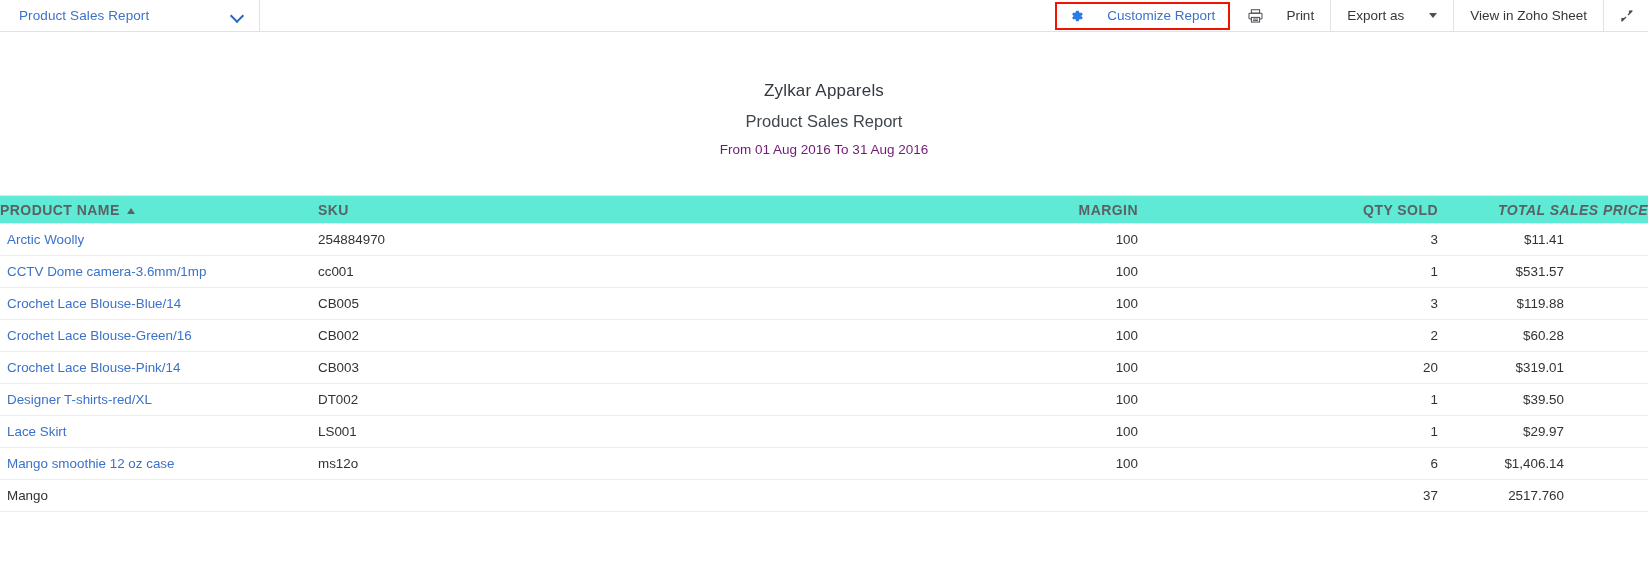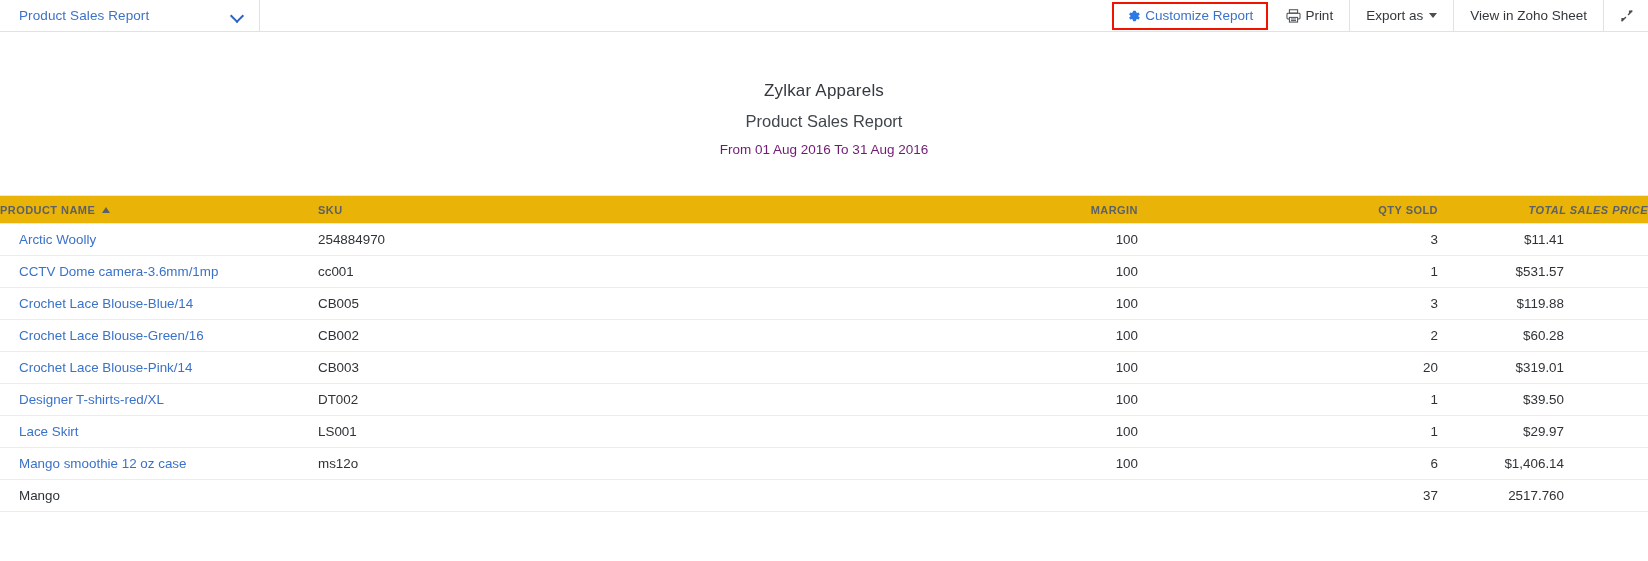--- a/index.html
+++ b/index.html
@@ -53,21 +53,21 @@
   .toolbar-spacer { flex: 1 1 auto; }
 
   .toolbar-right {
     display: flex;
     align-items: stretch;
     height: 100%;
   }
   .tb-item {
     display: flex;
     align-items: center;
-    gap: 4px;
+    gap: 23px;
     padding: 0 16px;
     font-size: 13.5px;
     color: #33373b;
     white-space: nowrap;
     cursor: pointer;
     border-right: 1px solid #e0e2e5;
   }
   .tb-item:last-child { border-right: none; }
   .tb-customize {
     color: #3b72c9;
@@ -119,25 +119,25 @@
   }
 
   
   .table-wrap { margin-top: 38px; }
   table.report {
     width: 1648px;
     border-collapse: collapse;
     table-layout: fixed;
   }
   table.report thead th {
-    background: #eab308;
+    background: #5eead4;
     border-top: 1px solid #e6e8ea;
     border-bottom: 1px solid #e6e8ea;
     height: 28px;
-    font-size: 11px;
+    font-size: 14px;
     letter-spacing: .45px;
     color: #5c6166;
     font-weight: 600;
     text-transform: uppercase;
     padding: 0 0 0 0;
     vertical-align: middle;
     white-space: nowrap;
   }
   th.c-name   { width: 318px; text-align: left;  padding-left: 19px; }
   th.c-sku    { width: 600px; text-align: left;  }
@@ -146,21 +146,21 @@
   th.c-total  { width: 210px; text-align: right; padding-right: 84px; font-style: italic; }
 
   table.report tbody td {
     height: 32px;
     font-size: 13.4px;
     color: #2f3337;
     border-bottom: 1px solid #ececec;
     vertical-align: middle;
     white-space: nowrap;
   }
-  td.c-name   { text-align: left;  padding-left: 19px; }
+  td.c-name   { text-align: left;  padding-left: 7px; }
   td.c-sku    { text-align: left;  }
   td.c-margin { text-align: right; }
   td.c-qty    { text-align: right; }
   td.c-total  { text-align: right; padding-right: 84px; }
 
   .prod-link {
     color: #3b72c9;
     text-decoration: none;
     cursor: pointer;
     font-size: 13.4px;

